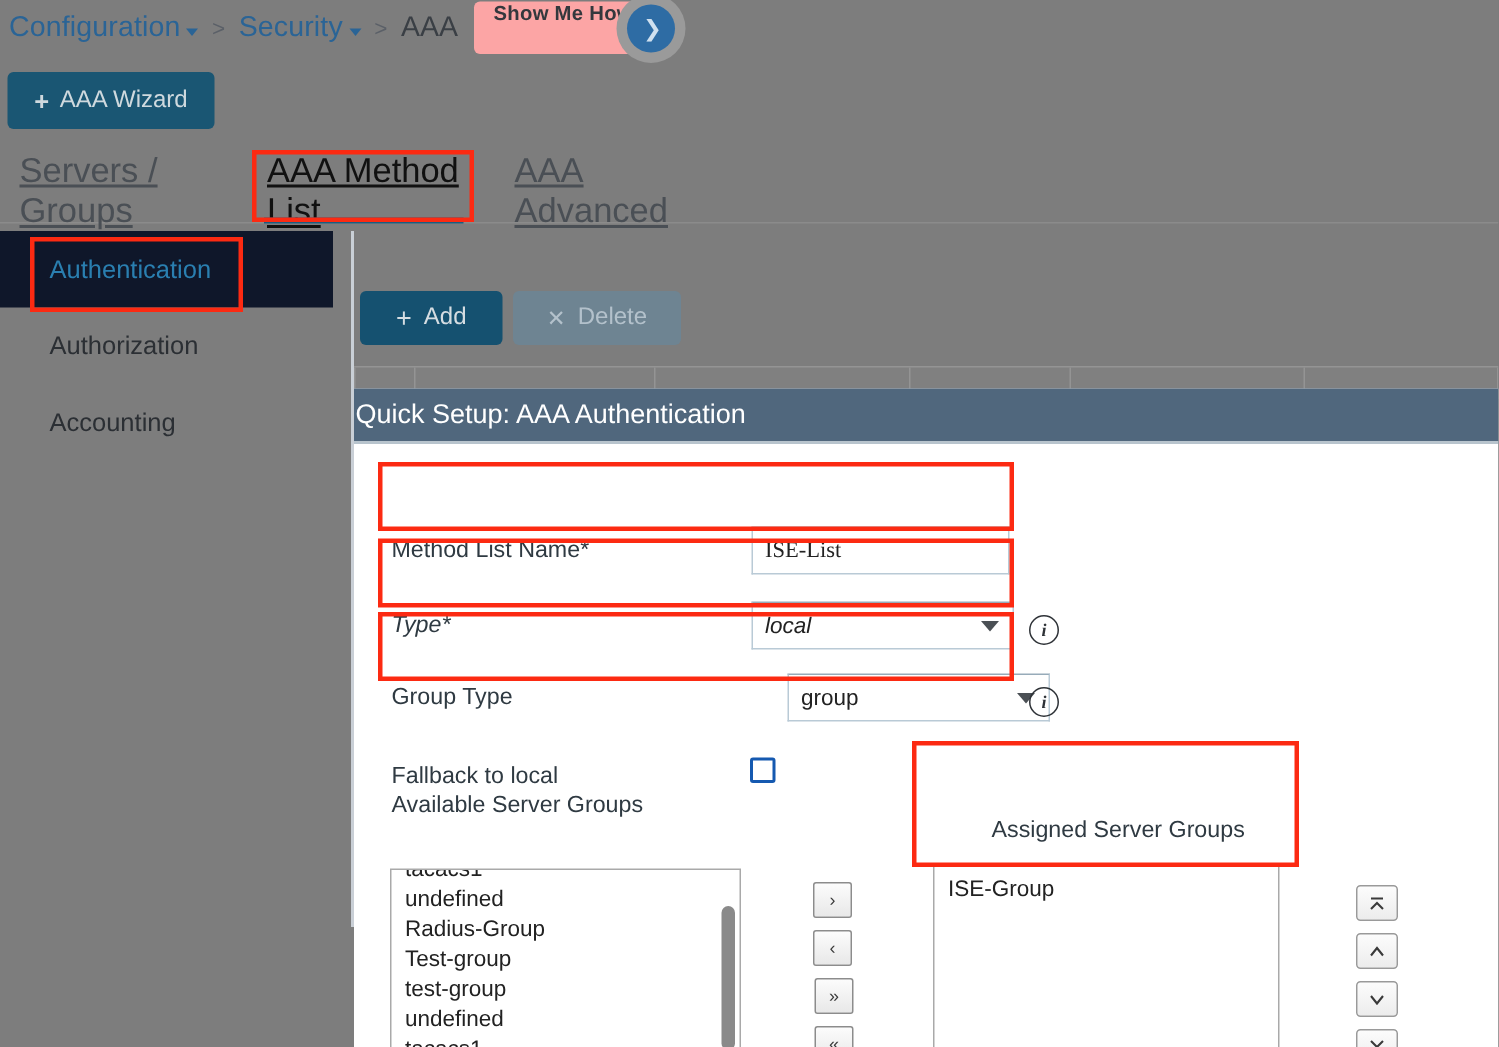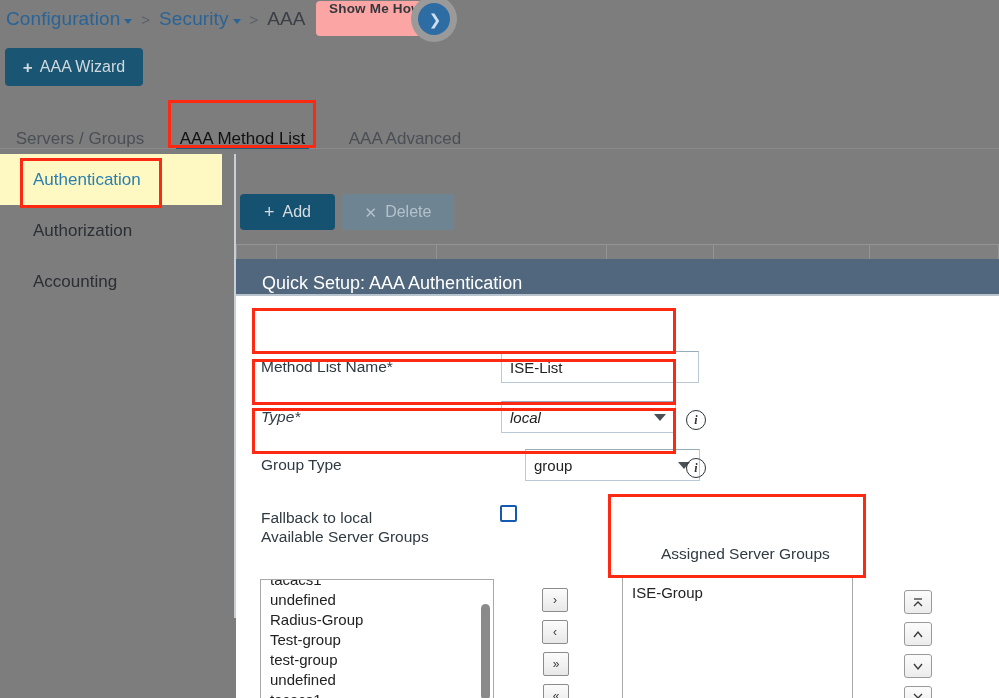--- a/index.html
+++ b/index.html
@@ -65,22 +65,22 @@
   }
   .wizard-plus { font-size: 17px; font-weight: bold; line-height: 1; }
 
   
   .tabbar {
     position: absolute; left: 0; top: 104px; width: 999px; height: 45px;
     border-bottom: 1px solid #8b8b8b;
   }
   .tab {
     position: absolute; top: 0; height: 45px;
-    display: flex; align-items: flex-end; justify-content: center;
-    font-size: 17px; color: #4a4f55; padding: 0 8px;
+    display: flex; align-items: center; justify-content: center;
+    font-size: 23px; color: #4a4f55; padding: 0 8px; text-decoration: underline;
   }
   .tab.active { color: #111; }
   .tab.active .tab-underline {
     position: absolute; left: 6px; right: 6px; bottom: 0;
     height: 4px; background: #1b5d80;
   }
 
   
   .sidebar {
     position: absolute; left: 0; top: 154px; width: 222px; height: 464px;
@@ -92,21 +92,21 @@
     background: #c9cfd6;
   }
   .sidebar-edge-inner {
     position: absolute; left: 0; top: 0; width: 14px; height: 464px;
     background: #7d7d7d;
   }
   .side-item {
     height: 51px; display: flex; align-items: center;
     padding-left: 33px; font-size: 17px; color: #2b2f34;
   }
-  .side-item.active { background: #fef9c3; color: #2a7fb0; }
+  .side-item.active { background: #0f172a; color: #2a7fb0; }
 
   
   .bg-table {
     position: absolute; left: 236px; top: 244px; width: 763px; height: 22px;
     background: #808080; border-top: 1px solid #949494;
   }
   .bg-table .col { position: absolute; top: 0; bottom: 0; width: 1px; background: #949494; }
 
   
   .btn-add {
@@ -127,37 +127,37 @@
   .glyph-x { font-size: 15px; line-height: 1; }
 
   
   .modal {
     position: absolute; left: 236px; top: 259px;
     width: 763px; height: 439px;
     background: #fff;
   }
   .modal-header {
     height: 37px; background: #50677d;
-    display: flex; align-items: flex-end; padding-left: 26px;
+    display: flex; align-items: center; padding-left: 1px;
     border-bottom: 2px solid #b8c4cd;
   }
   .modal-title { color: #fff; font-size: 18px; }
   .modal-body { position: relative; height: 400px; }
 
   .form-row {
     position: absolute; left: 25px; width: 440px; height: 32px;
     display: flex; align-items: center;
   }
   .form-label { font-size: 15.5px; color: #2f3a42; flex: 0 0 240px; }
 
   .text-input {
-    width: 198px; height: 32px; background: #fff;
+    width: 172px; height: 32px; background: #fff;
     border: 1px solid #b9cad6; border-top-color: #97abb9;
     font-size: 15px; color: #222; padding: 0 8px;
-    font-family: Liberation Sans, sans-serif;
+    font-family: Liberation Serif, serif;
   }
   .select-box {
     position: relative; width: 175px; height: 32px;
     border: 1px solid #b9cad6; border-top-color: #97abb9;
     background: #fff; display: flex; align-items: center;
     padding: 0 8px; font-size: 15px; color: #222;
   }
   .select-caret {
     position: absolute; right: 9px; top: 50%; margin-top: -3px;
     width: 0; height: 0; border-left: 6px solid transparent;

